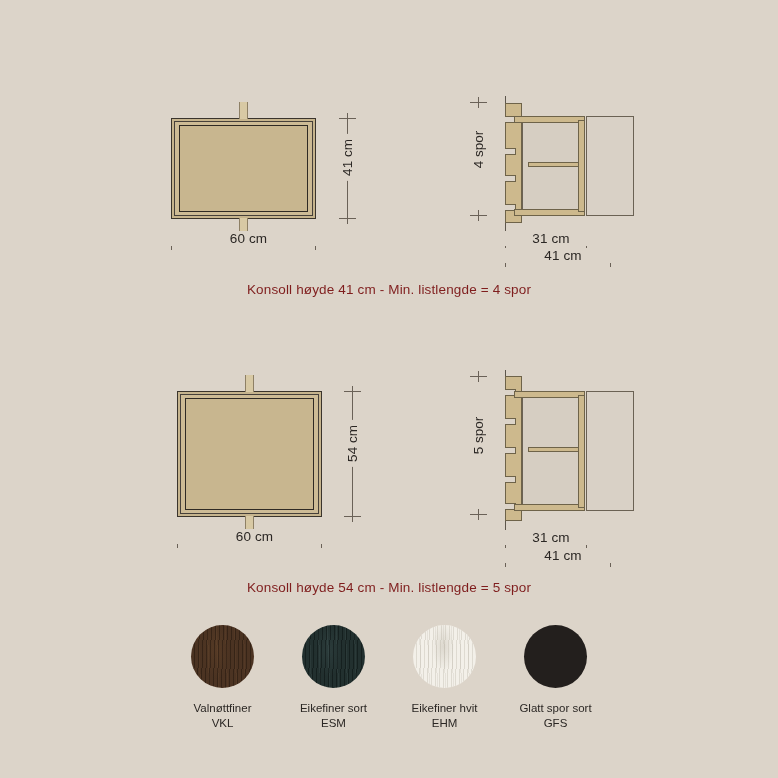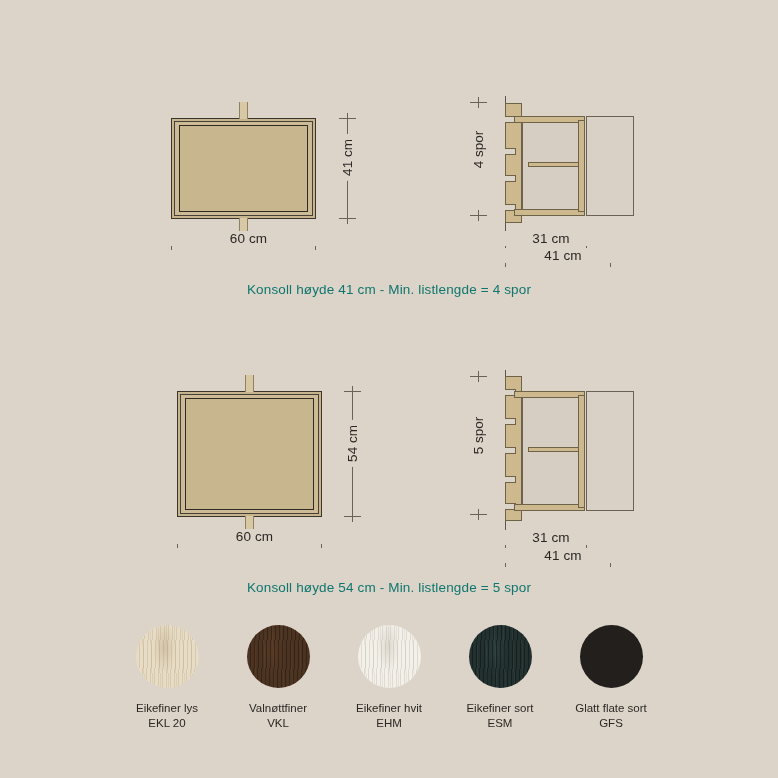--- a/index.html
+++ b/index.html
@@ -161,21 +161,21 @@
     text-align: center;
   }
 
   
   .caption {
     position: absolute;
     width: 778px;
     text-align: center;
     font-size: 13.5px;
     letter-spacing: .15px;
-    color: #0f766e;
+    color: #7f1d1d;
   }
 
   
   .swatch-row {
     position: absolute;
     left: 0;
     width: 778px;
     display: flex;
     justify-content: center;
     gap: 19px;
@@ -348,66 +348,56 @@
       <div class="tick" style="left:113px;"></div>
       <div class="dlabel" style="left:0; width:122px;">41 cm</div>
     </div>
 
     <div class="caption" style="top:580px;">Konsoll høyde 54 cm -  Min. listlengde = 5 spor</div>
   </div>
 
   <div class="swatch-row" style="top:625px;">
 
 
-    <div class="swatch">
-      <div class="swatch-disc" style="background:#e7dcc6;">
-        <div class="grain" style="background:
-          repeating-linear-gradient(92deg, rgba(170,145,100,.26) 0 1px, rgba(255,255,255,0) 1px 4px),
-          repeating-linear-gradient(88deg, rgba(150,125,85,.14) 0 1px, rgba(255,255,255,0) 1px 8px),
-          radial-gradient(ellipse 16px 36px at 45% 36%, rgba(160,130,85,.28), rgba(255,255,255,0) 70%);"></div>
-      </div>
-      <div class="swatch-label">Eikefiner lys</div>
-      <div class="swatch-code">EKL 20</div>
-    </div>
 
     <div class="swatch">
       <div class="swatch-disc" style="background:#4b3322;">
         <div class="grain" style="background:
           repeating-linear-gradient(92deg, rgba(28,17,10,.45) 0 1px, rgba(255,255,255,0) 1px 4px),
           repeating-linear-gradient(88deg, rgba(120,85,55,.18) 0 1px, rgba(255,255,255,0) 1px 9px),
           radial-gradient(ellipse 20px 40px at 40% 40%, rgba(105,72,44,.35), rgba(255,255,255,0) 72%);"></div>
       </div>
       <div class="swatch-label">Valnøttfiner</div>
       <div class="swatch-code">VKL</div>
     </div>
 
     <div class="swatch">
+      <div class="swatch-disc" style="background:#22302f;">
+        <div class="grain" style="background:
+          repeating-linear-gradient(92deg, rgba(8,14,14,.48) 0 1px, rgba(255,255,255,0) 1px 4px),
+          repeating-linear-gradient(88deg, rgba(90,110,110,.16) 0 1px, rgba(255,255,255,0) 1px 9px),
+          radial-gradient(ellipse 20px 38px at 42% 40%, rgba(70,92,92,.28), rgba(255,255,255,0) 72%);"></div>
+      </div>
+      <div class="swatch-label">Eikefiner sort</div>
+      <div class="swatch-code">ESM</div>
+    </div>
+
+    <div class="swatch">
       <div class="swatch-disc" style="background:#f3f0e9;">
         <div class="grain" style="background:
           repeating-linear-gradient(92deg, rgba(178,172,158,.32) 0 1px, rgba(255,255,255,0) 1px 4px),
           repeating-linear-gradient(88deg, rgba(160,154,140,.16) 0 1px, rgba(255,255,255,0) 1px 8px),
           radial-gradient(ellipse 15px 34px at 48% 34%, rgba(170,162,146,.30), rgba(255,255,255,0) 72%);"></div>
       </div>
       <div class="swatch-label">Eikefiner hvit</div>
       <div class="swatch-code">EHM</div>
     </div>
 
-    <div class="swatch">
-      <div class="swatch-disc" style="background:#22302f;">
-        <div class="grain" style="background:
-          repeating-linear-gradient(92deg, rgba(8,14,14,.48) 0 1px, rgba(255,255,255,0) 1px 4px),
-          repeating-linear-gradient(88deg, rgba(90,110,110,.16) 0 1px, rgba(255,255,255,0) 1px 9px),
-          radial-gradient(ellipse 20px 38px at 42% 40%, rgba(70,92,92,.28), rgba(255,255,255,0) 72%);"></div>
-      </div>
-      <div class="swatch-label">Eikefiner sort</div>
-      <div class="swatch-code">ESM</div>
-    </div>
-
 
     <div class="swatch">
       <div class="swatch-disc" style="background:#231f1d;"></div>
-      <div class="swatch-label">Glatt flate sort</div>
+      <div class="swatch-label">Glatt spor sort</div>
       <div class="swatch-code">GFS</div>
     </div>
 
   </div>
 
 </div>
 
 </body></html>

